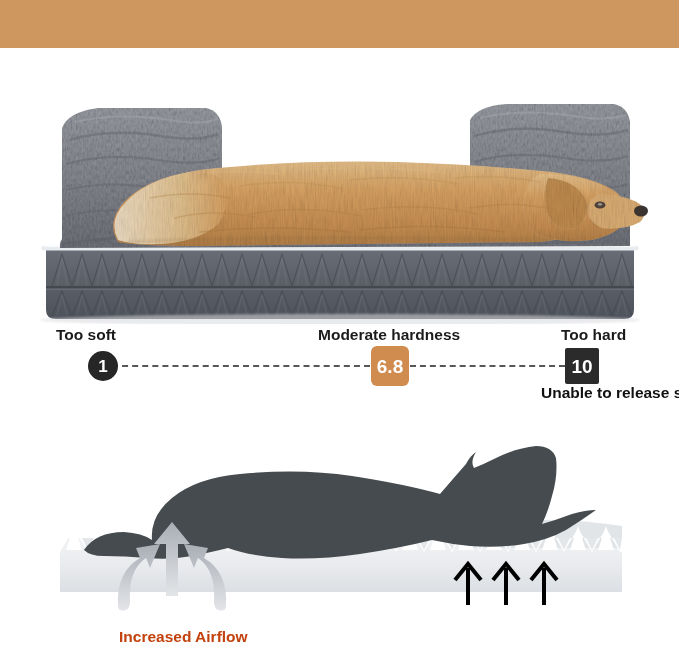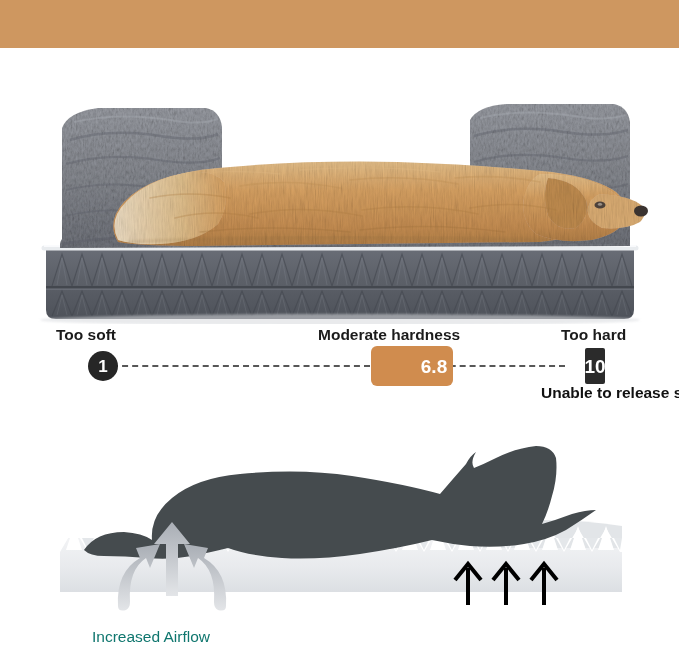--- a/index.html
+++ b/index.html
@@ -63,25 +63,25 @@
   .badge{
     position:absolute;display:flex;align-items:center;justify-content:center;
     color:#ffffff;font-weight:bold;line-height:1;
   }
   .badge-one{
     left:88px;top:1px;width:30px;height:30px;border-radius:50%;
     background:#262626;font-size:17px;
   }
   .badge-mid{
     left:371px;top:-4px;width:38px;height:40px;border-radius:6px;
-    background:#d08c4e;font-size:19px;padding-left:44px;
+    background:#d08c4e;font-size:19px;
   }
   .badge-ten{
-    left:565px;top:-2px;width:20px;height:36px;border-radius:2px;
-    background:#2b2b2b;font-size:19px;margin-left:20px;
+    left:565px;top:-2px;width:34px;height:36px;border-radius:2px;
+    background:#2b2b2b;font-size:19px;
   }
 
   .scale-bot{
     position:absolute;left:0;top:58px;width:679px;height:40px;
   }
   .scale-bot .sub{
     position:absolute;font-size:15.5px;font-weight:bold;color:#111;
     white-space:nowrap;text-align:center;line-height:1.12;
   }
   .sub-soft{left:26px;top:0;}
@@ -89,22 +89,23 @@
   .sub-hard{left:541px;top:0;width:122px;}
 
   
   .diagram{
     position:absolute;left:0;top:420px;width:679px;height:204px;
   }
   .captions{
     position:absolute;left:0;top:628px;width:679px;height:28px;
   }
   .captions .cap{
-    position:absolute;font-size:15.5px;font-weight:normal;color:#0f766e;
+    position:absolute;font-size:15.5px;font-weight:bold;color:#c2410c;
     white-space:nowrap;
+    margin-left:27px;
   }
   .cap-air{left:92px;top:0;}
   .cap-press{left:395px;top:0;}
 </style>
 </head>
 <body>
 
 <div id="stage">
 
   <div class="banner">

